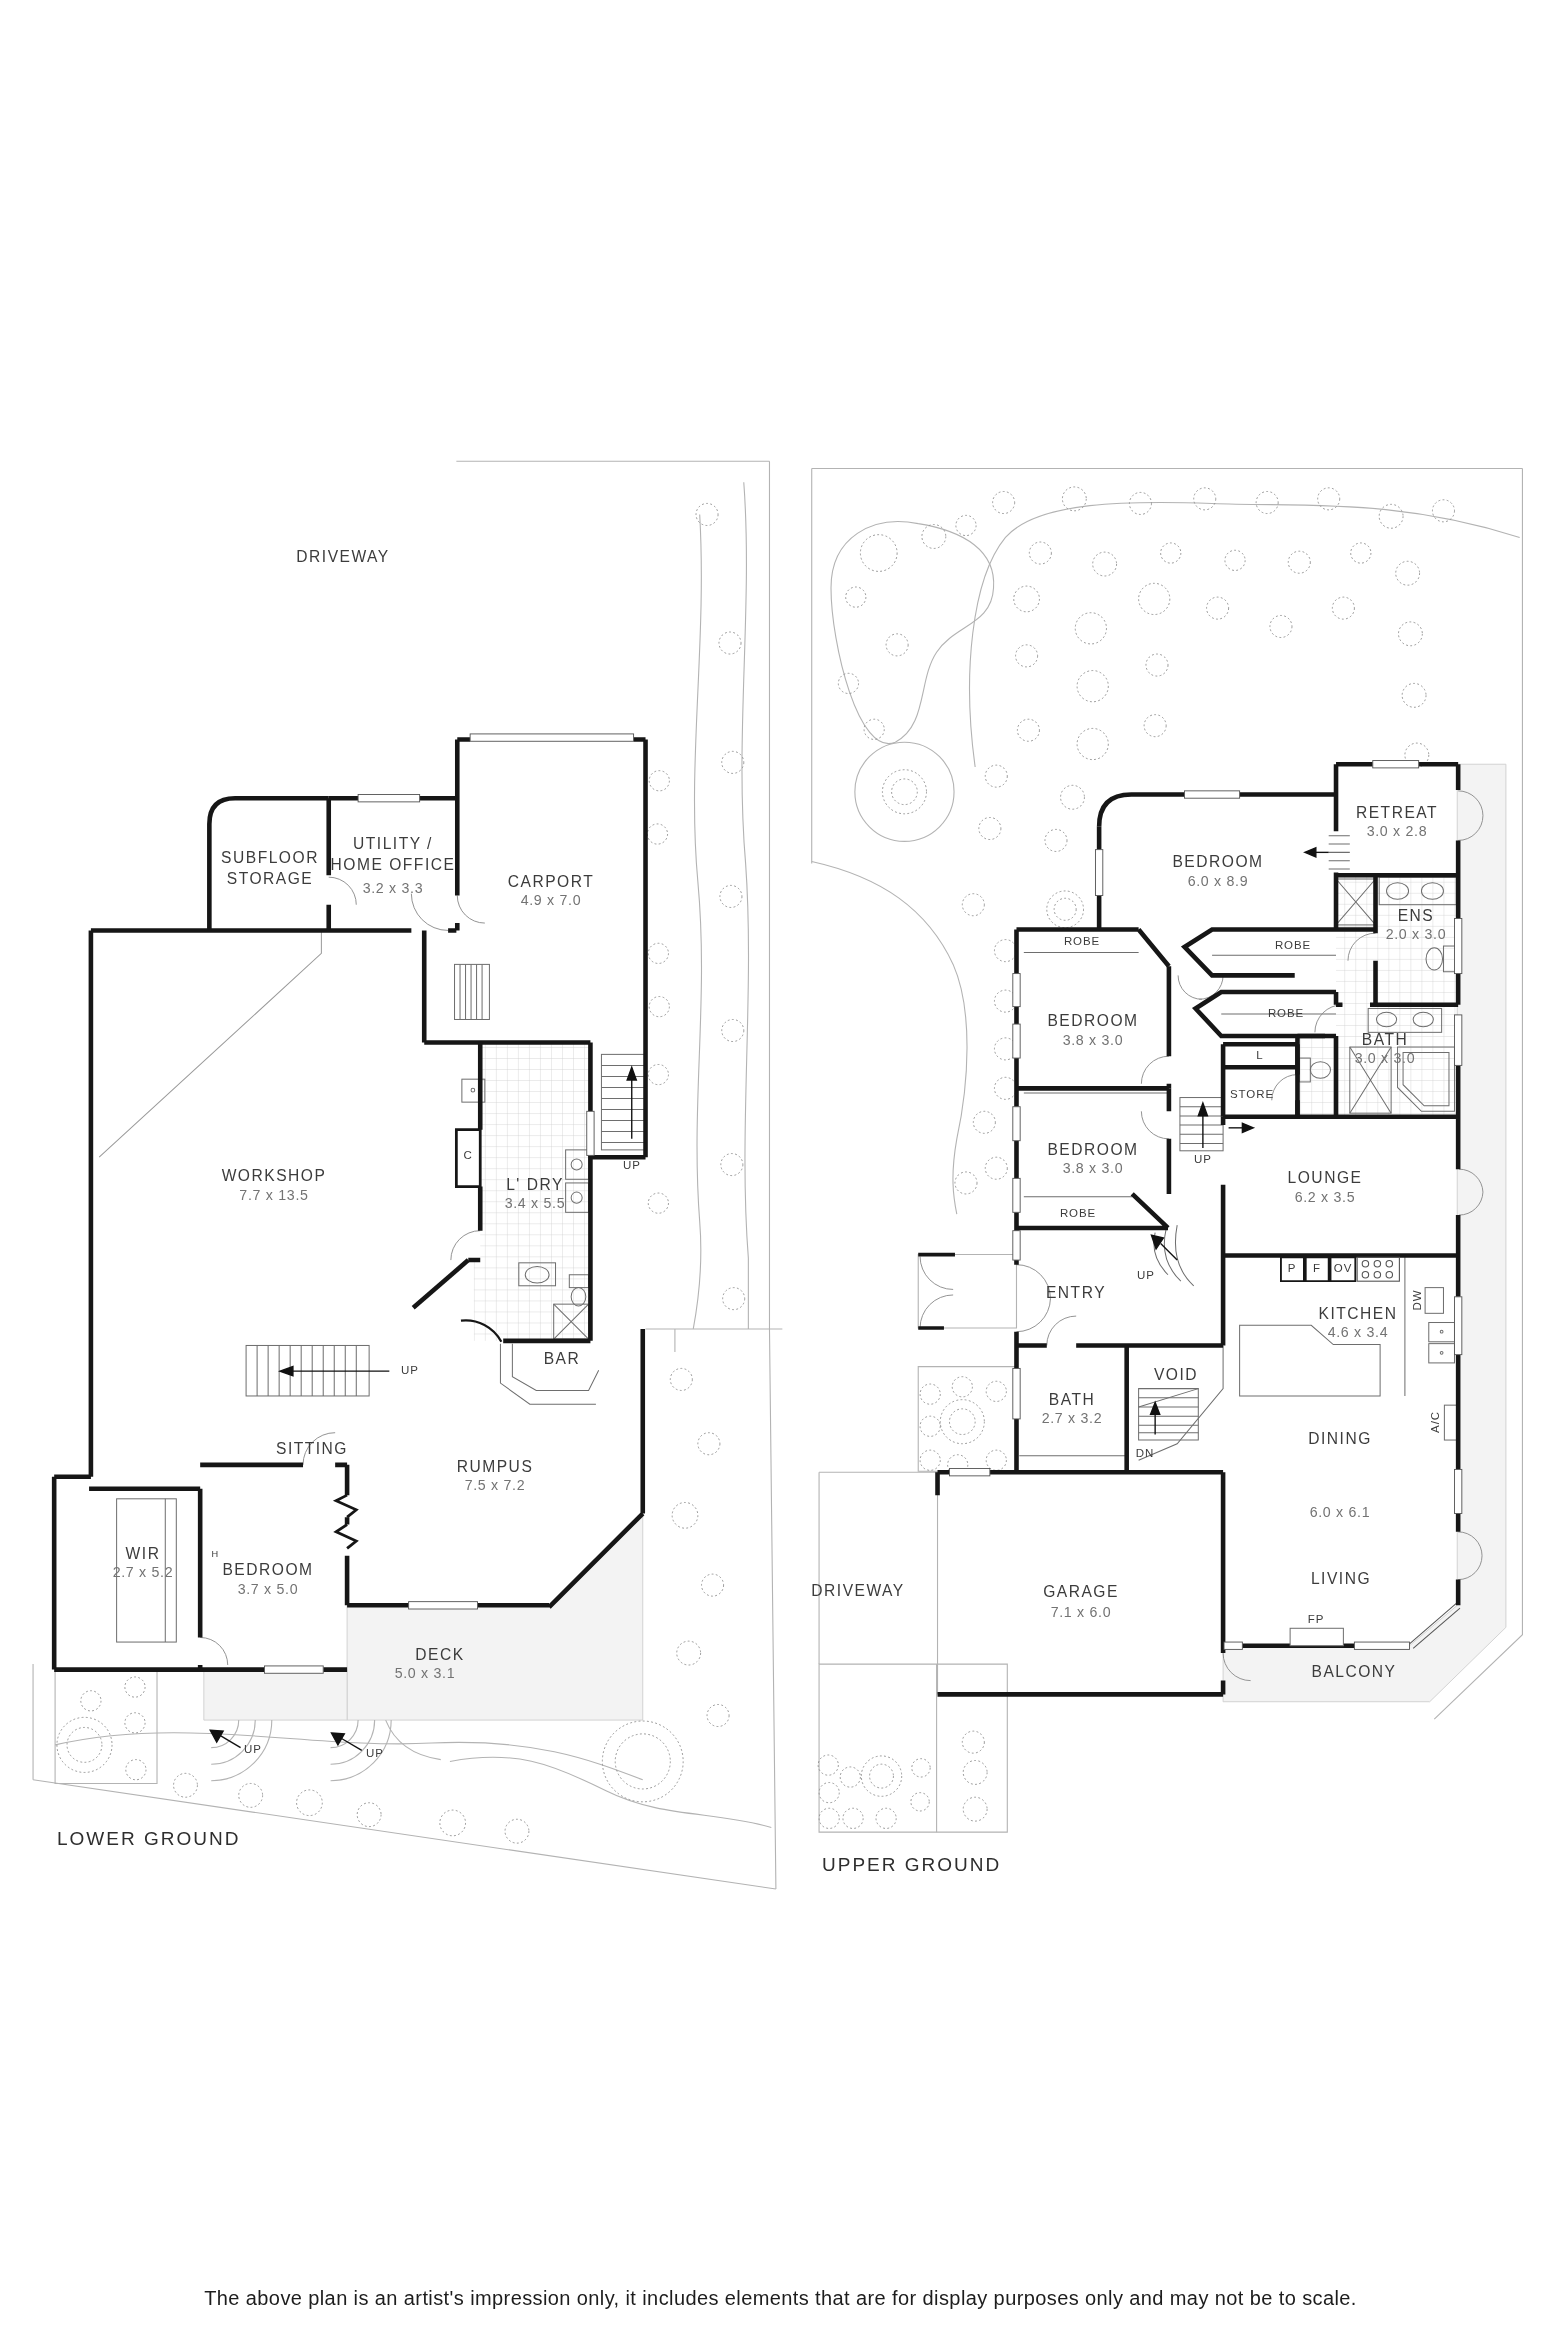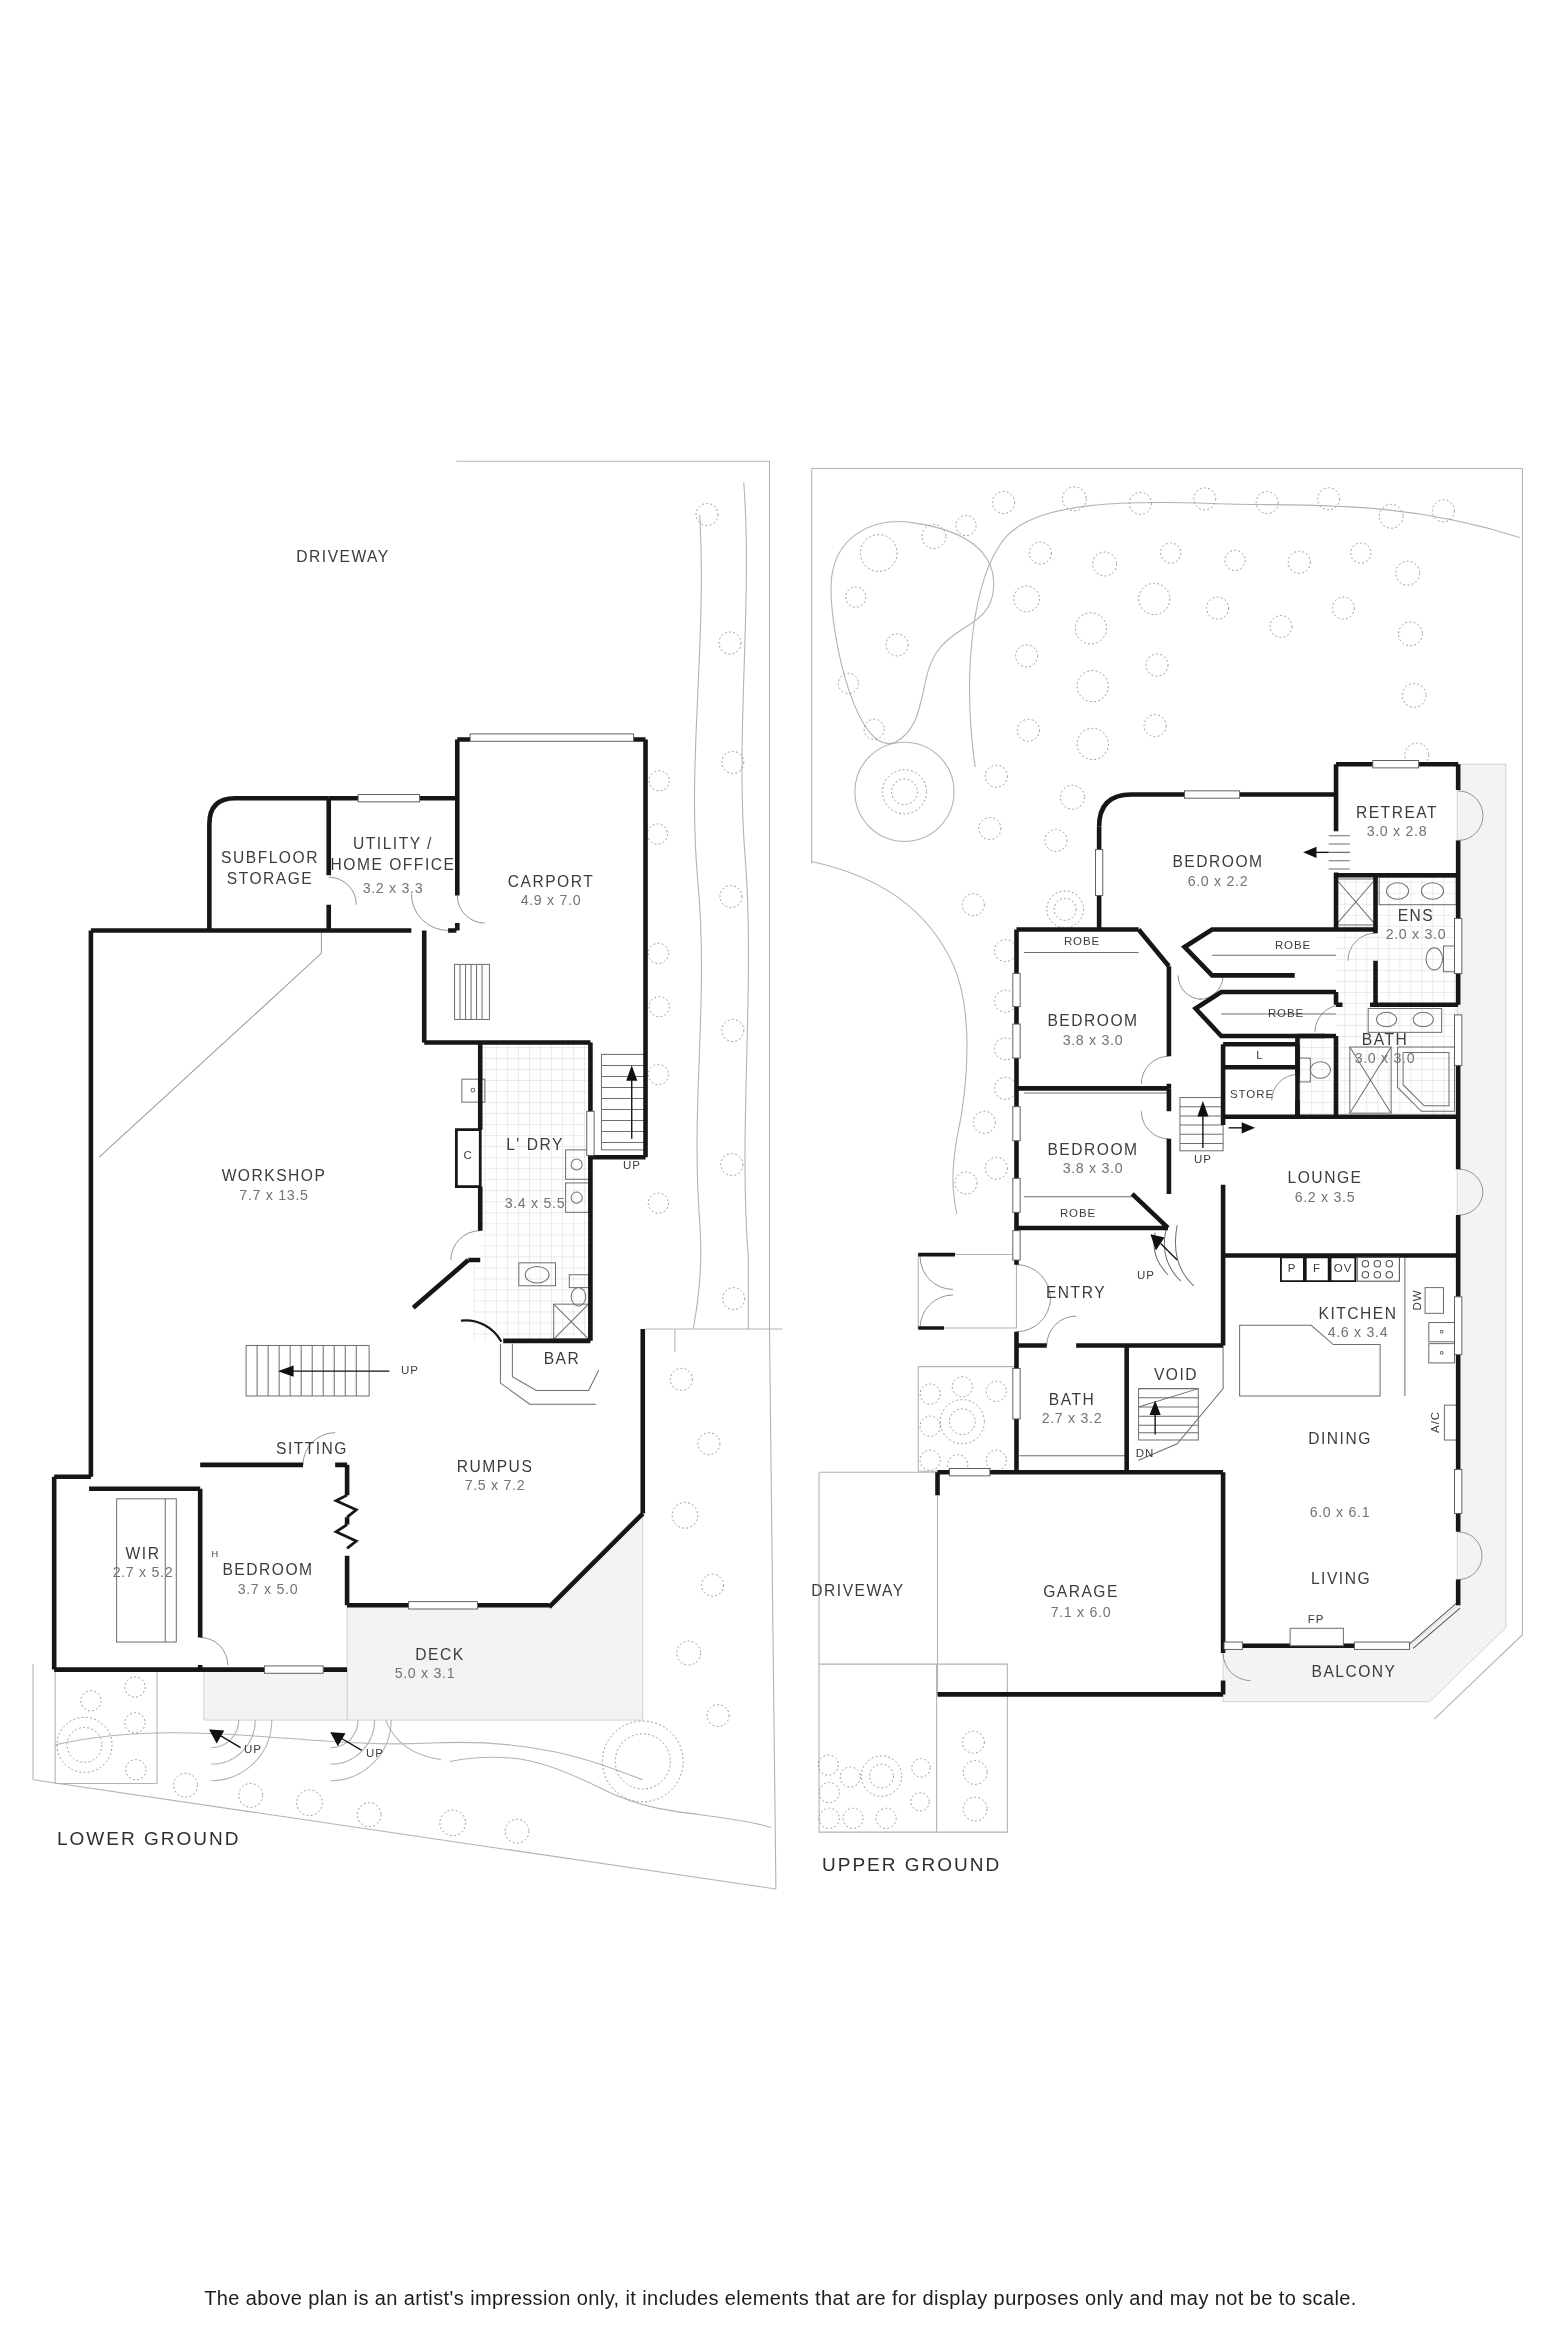--- a/index.html
+++ b/index.html
@@ -431,42 +431,42 @@
 <div class="lbl" style="left:343px;top:557px">DRIVEWAY</div>
 <div class="lbl" style="left:270px;top:869px">SUBFLOOR
 STORAGE</div>
 <div class="lbl" style="left:393px;top:855px">UTILITY /
 HOME OFFICE</div>
 <div class="lbl dim" style="left:393px;top:888px">3.2 x 3.3</div>
 <div class="lbl" style="left:551px;top:882px">CARPORT</div>
 <div class="lbl dim" style="left:551px;top:900px">4.9 x 7.0</div>
 <div class="lbl" style="left:274px;top:1176px">WORKSHOP</div>
 <div class="lbl dim" style="left:274px;top:1195px">7.7 x 13.5</div>
-<div class="lbl" style="left:535px;top:1145px">L' DRY</div>
+<div class="lbl" style="left:535px;top:1185px">L' DRY</div>
 <div class="lbl dim" style="left:535px;top:1203px">3.4 x 5.5</div>
 <div class="lbl sm" style="left:468px;top:1156px">C</div>
 <div class="lbl sm" style="left:632px;top:1166px">UP</div>
 <div class="lbl" style="left:562px;top:1359px">BAR</div>
 <div class="lbl" style="left:312px;top:1449px">SITTING</div>
 <div class="lbl sm" style="left:410px;top:1371px">UP</div>
 <div class="lbl" style="left:495px;top:1467px">RUMPUS</div>
 <div class="lbl dim" style="left:495px;top:1485px">7.5 x 7.2</div>
 <div class="lbl" style="left:143px;top:1554px">WIR</div>
 <div class="lbl dim" style="left:143px;top:1572px">2.7 x 5.2</div>
 <div class="lbl sm xs" style="left:215px;top:1554px">H</div>
 <div class="lbl" style="left:268px;top:1570px">BEDROOM</div>
 <div class="lbl dim" style="left:268px;top:1589px">3.7 x 5.0</div>
 <div class="lbl" style="left:440px;top:1655px">DECK</div>
 <div class="lbl dim" style="left:425px;top:1673px">5.0 x 3.1</div>
 <div class="lbl sm" style="left:253px;top:1750px">UP</div>
 <div class="lbl sm" style="left:375px;top:1754px">UP</div>
 <div class="lbl title" style="left:57px;top:1826px">LOWER GROUND</div>
 
 <div class="lbl" style="left:1218px;top:862px">BEDROOM</div>
-<div class="lbl dim" style="left:1218px;top:881px">6.0 x 2.2</div>
+<div class="lbl dim" style="left:1218px;top:881px">6.0 x 8.9</div>
 <div class="lbl" style="left:1397px;top:813px">RETREAT</div>
 <div class="lbl dim" style="left:1397px;top:831px">3.0 x 2.8</div>
 <div class="lbl" style="left:1416px;top:916px">ENS</div>
 <div class="lbl dim" style="left:1416px;top:934px">2.0 x 3.0</div>
 <div class="lbl sm" style="left:1082px;top:942px">ROBE</div>
 <div class="lbl sm" style="left:1293px;top:946px">ROBE</div>
 <div class="lbl sm" style="left:1286px;top:1014px">ROBE</div>
 <div class="lbl" style="left:1093px;top:1021px">BEDROOM</div>
 <div class="lbl dim" style="left:1093px;top:1040px">3.8 x 3.0</div>
 <div class="lbl" style="left:1093px;top:1150px">BEDROOM</div>

